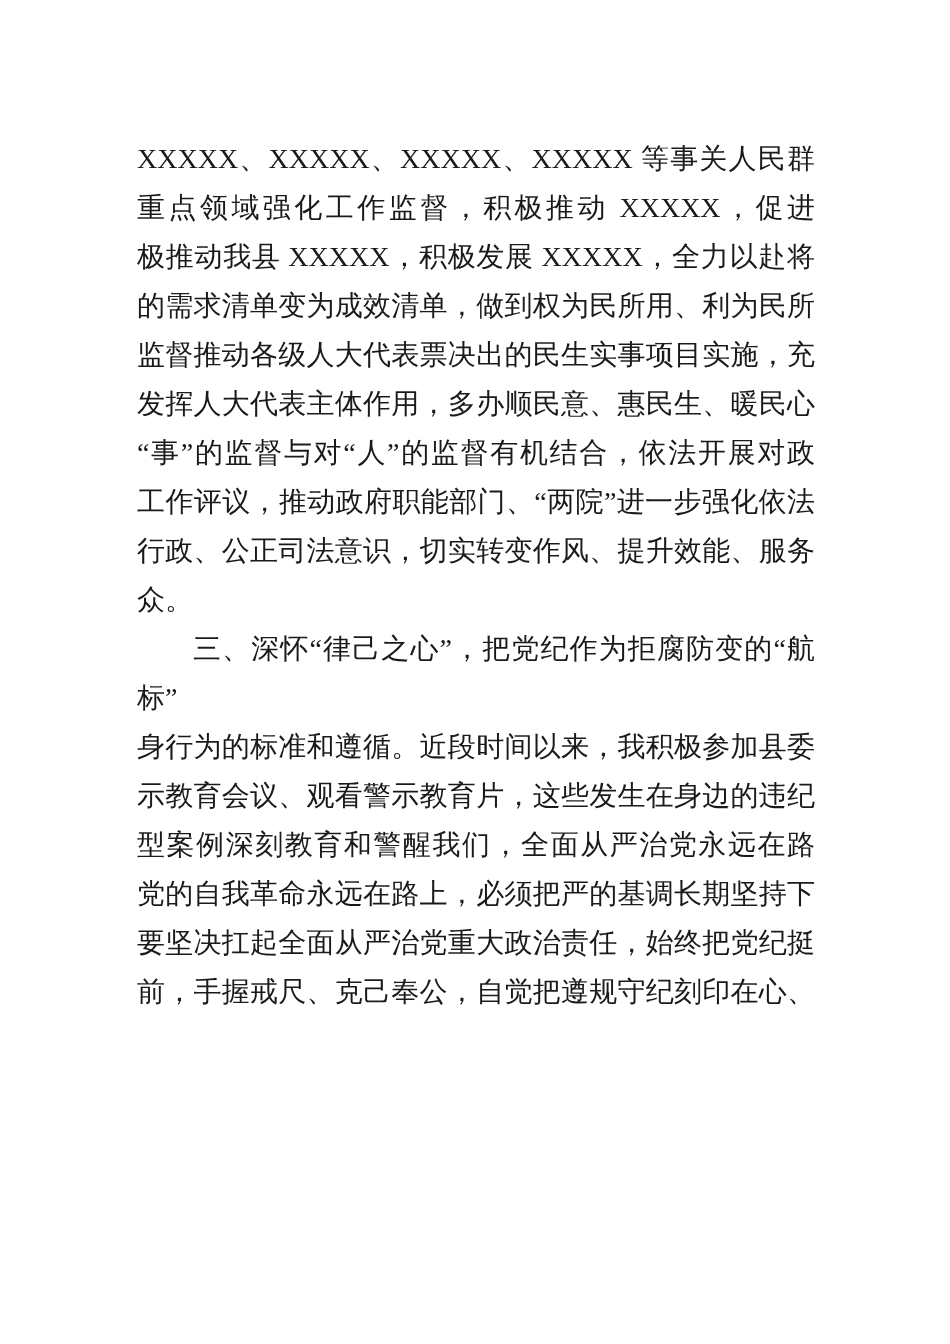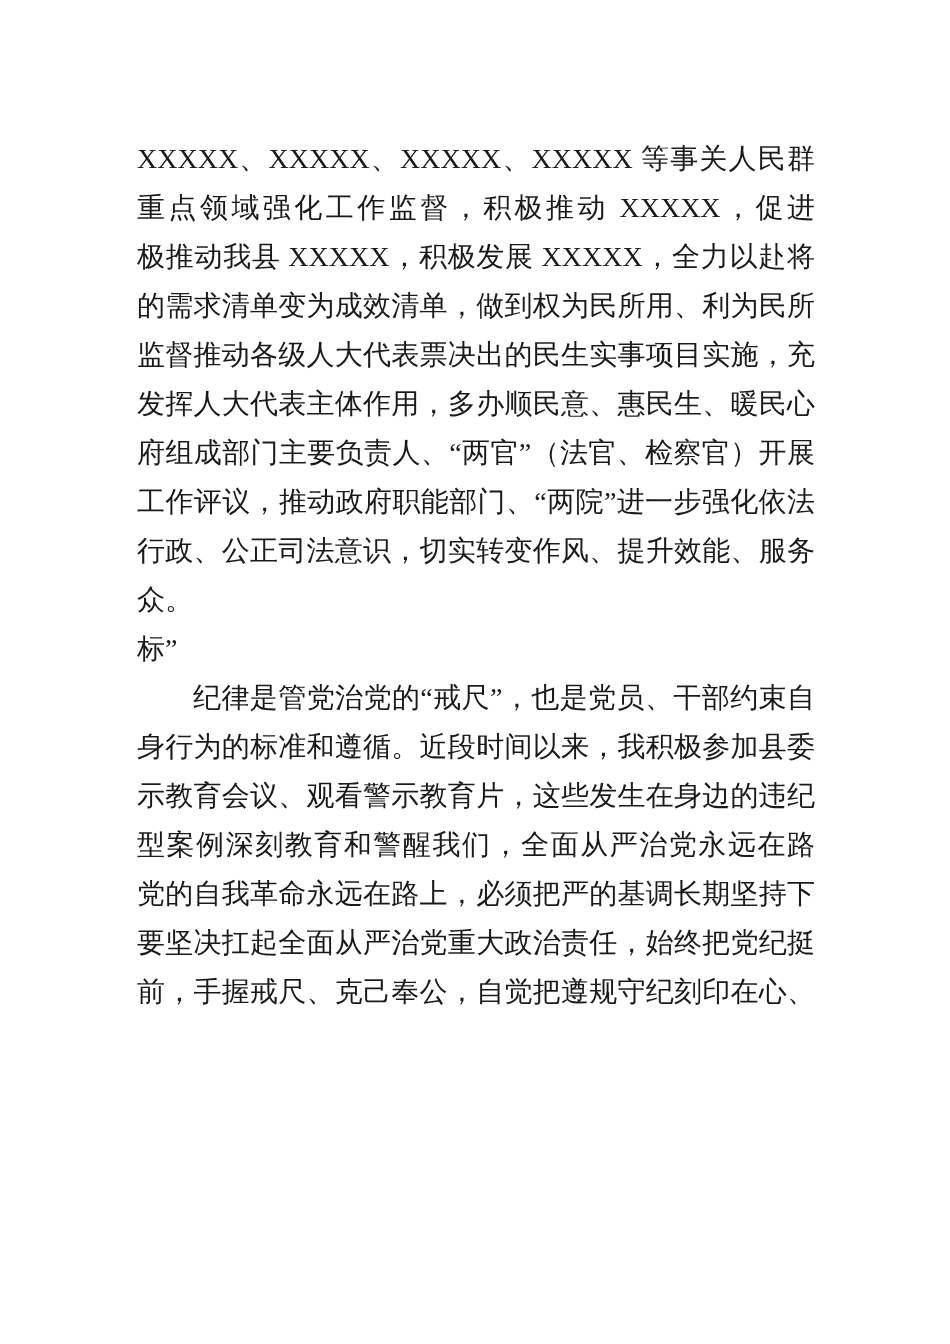--- a/index.html
+++ b/index.html
@@ -46,26 +46,26 @@
 <body>
 
 <div class="page">
   <div class="text-block">
     <p class="line">XXXXX、XXXXX、XXXXX、XXXXX 等事关人民群众切身利益的</p>
     <p class="line">重点领域强化工作监督，积极推动 XXXXX，促进 XXXXX，积</p>
     <p class="line">极推动我县 XXXXX，积极发展 XXXXX，全力以赴将人民群众</p>
     <p class="line">的需求清单变为成效清单，做到权为民所用、利为民所谋</p>
     <p class="line">监督推动各级人大代表票决出的民生实事项目实施，充分</p>
     <p class="line">发挥人大代表主体作用，多办顺民意、惠民生、暖民心的</p>
-    <p class="line">府组成部门主要负责人、“两官”（法官、检察官）开展</p>
+    <p class="line">“事”的监督与对“人”的监督有机结合，依法开展对政</p>
     <p class="line">工作评议，推动政府职能部门、“两院”进一步强化依法</p>
     <p class="line">行政、公正司法意识，切实转变作风、提升效能、服务群</p>
     <p class="line short">众。</p>
+    <p class="line indent">三、深怀“律己之心”，把党纪作为拒腐防变的“航</p>
     <p class="line short">标”</p>
-    <p class="line indent">纪律是管党治党的“戒尺”，也是党员、干部约束自</p>
     <p class="line">身行为的标准和遵循。近段时间以来，我积极参加县委警</p>
     <p class="line">示教育会议、观看警示教育片，这些发生在身边的违纪典</p>
     <p class="line">型案例深刻教育和警醒我们，全面从严治党永远在路上，</p>
     <p class="line">党的自我革命永远在路上，必须把严的基调长期坚持下去</p>
     <p class="line">要坚决扛起全面从严治党重大政治责任，始终把党纪挺在</p>
     <p class="line">前，手握戒尺、克己奉公，自觉把遵规守纪刻印在心、内</p>
   </div>
 </div>
 
 </body></html>

